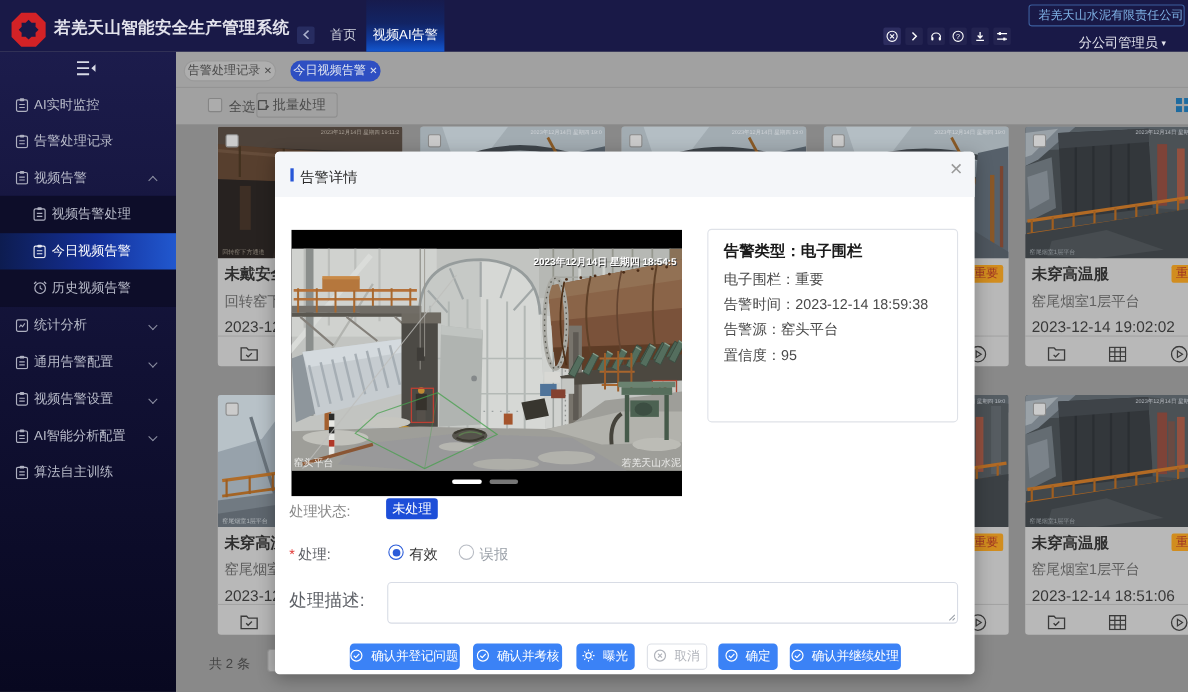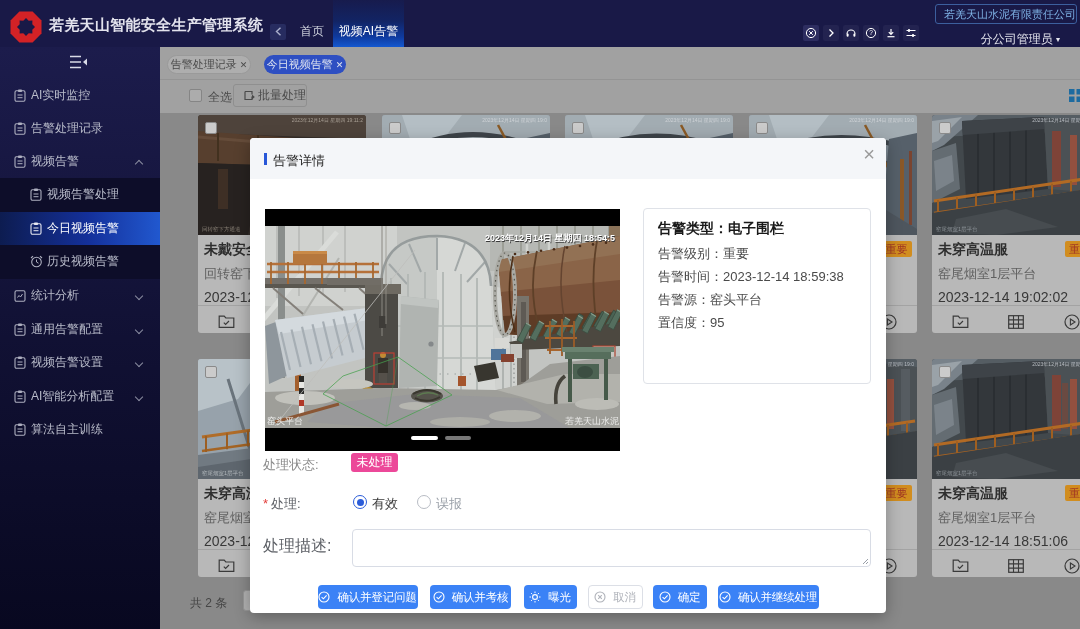--- a/index.html
+++ b/index.html
@@ -34,21 +34,21 @@
   #active-item { background:linear-gradient(90deg,#0d1c50 0%,#14309a 55%,#2158cf 100%); color:#fff; }
 
   
   #topstrip { position:absolute; left:160px; top:47px; width:920px; height:66px; background:#a1a1a1; z-index:1; }
   #pillrow-border { position:absolute; left:160px; top:79px; width:920px; height:1px; background:#949494; z-index:1; }
   .pill { position:absolute; top:55px; height:19px; border-radius:9.5px; font-size:11px; line-height:19px; z-index:2; white-space:nowrap; }
   #pill1 { left:167px; width:84px; background:#aeaeae; border:1px solid #9a9a9a; color:#4a4a4a; text-align:center; line-height:17px; }
   #pill2 { left:264px; width:82px; background:#2e4fc2; color:#dfe4f0; text-align:center; }
   #checkbox { position:absolute; left:189px; top:89px; width:13px; height:13px; border:1px solid #858585; border-radius:2px; background:#acacac; z-index:2; }
   #lbl-all { position:absolute; left:208px; top:89px; font-size:12px; color:#4a4a4a; z-index:2; }
-  #btn-batch { position:absolute; left:233px; top:84px; width:74px; height:23px; white-space:nowrap; border:1px solid #8f8f8f; border-radius:3px; font-size:12px; color:#4a4a4a; line-height:21px; text-align:right; z-index:2; }
+  #btn-batch { position:absolute; left:233px; top:84px; width:74px; height:23px; white-space:nowrap; border:1px solid #8f8f8f; border-radius:3px; font-size:12px; color:#4a4a4a; line-height:21px; text-align:left; z-index:2; }
   #gridicon { position:absolute; left:1069px; top:89px; width:13px; height:13px; z-index:2; }
   #total { position:absolute; left:190px; top:595px; font-size:12px; color:#454545; z-index:2; }
 
   
   .card { position:absolute; width:168px; height:218px; background:#b8b8b8; border-radius:3px; z-index:1; }
   .thumb { position:absolute; left:0; top:0; width:168px; height:120px; overflow:hidden; border-radius:3px 3px 0 0; }
   .cb { position:absolute; left:7px; top:7px; width:12px; height:12px; background:#cbcbcb; border:1px solid #8a8a8a; border-radius:2px; z-index:3; }
   .ctitle { position:absolute; left:6px; top:126px; font-size:14px; font-weight:bold; color:#2e2e2e; white-space:nowrap; }
   .ctag { position:absolute; right:5px; top:126px; width:30px; height:16px; background:#d18d1f; border-radius:2px; color:#a03524; font-size:11px; text-align:center; line-height:16px; }
   .cloc { position:absolute; left:6px; top:150px; font-size:13px; color:#5f5f5f; white-space:nowrap; }
@@ -63,21 +63,21 @@
   #mbar { position:absolute; left:14px; top:15px; width:3px; height:12px; background:#2857d8; }
   #mtitle { position:absolute; left:23px; top:14px; font-size:13px; color:#2a2a2a; }
   #mclose { position:absolute; right:11px; top:5px; font-size:20px; font-weight:400; color:#9a9a9a; }
   #video { position:absolute; left:15px; top:71px; width:355px; height:242px; background:#000; }
   #vphoto { position:absolute; left:0; top:17px; width:355px; height:202px; }
   .dash { position:absolute; height:4px; border-radius:2px; }
   #infobox { position:absolute; left:393px; top:70px; width:228px; height:176px; border:1px solid #dfe2e8; border-radius:4px; background:#fff; }
   .iline { position:absolute; left:14px; font-size:13px; color:#4a4a4a; }
   #ititle { top:11px; font-size:14px; font-weight:bold; color:#1a1a1a; }
   #lbl-status { position:absolute; left:13px; top:318px; font-size:13px; color:#8a8a8a; }
-  #badge { position:absolute; left:101px; top:315px; width:47px; height:19px; background:#ec4899; border-radius:3px; color:#fff; font-size:12px; text-align:center; line-height:19px; }
+  #badge { position:absolute; left:101px; top:315px; width:47px; height:19px; background:#1d4ed8; border-radius:3px; color:#fff; font-size:12px; text-align:center; line-height:19px; }
   #lbl-cl { position:absolute; left:13px; top:357px; font-size:13px; color:#5d6066; }
   #lbl-cl b { color:#e23c39; font-weight:normal; margin-right:3px; }
   .radio { position:absolute; top:357px; width:14px; height:14px; border-radius:50%; }
   #radio1 { left:103px; border:1.5px solid #2b5cd9; background:#fff; }
   #radio1::after { content:""; position:absolute; left:2.5px; top:2.5px; width:7px; height:7px; border-radius:50%; background:#2b5cd9; }
   #radio2 { left:167px; border:1px solid #b8bcc4; background:#fff; }
   #lbl-yx { position:absolute; left:122px; top:357px; font-size:13px; color:#3a3a3a; }
   #lbl-wb { position:absolute; left:186px; top:357px; font-size:13px; color:#9aa0a8; }
   #lbl-desc { position:absolute; left:13px; top:398px; font-size:16px; color:#5d6066; }
   #textarea { position:absolute; left:102px; top:391px; width:519px; height:38px; border:1px solid #d8dce5; border-radius:4px; background:#fff; }
@@ -952,21 +952,21 @@
         <text x="220.8" y="15.8" font-size="9" font-weight="bold" fill="#3a3a3a" font-family="Liberation Sans">2023年12月14日 星期四 18:54:5</text>
         <text x="220" y="15" font-size="9" font-weight="bold" fill="#fff" font-family="Liberation Sans">2023年12月14日 星期四 18:54:5</text>
         <text x="2" y="198" font-size="9" fill="#eaeae8" font-family="Liberation Sans">窑头平台</text>
         <text x="300" y="198" font-size="9" fill="#eaeae8" font-family="Liberation Sans">若羌天山水泥</text>
       </svg>
     <div class="dash" style="left:146px;width:27px;background:#fff;top:227px"></div>
     <div class="dash" style="left:180px;width:26px;background:#777;top:227px"></div>
   </div>
   <div id="infobox">
     <div class="iline" id="ititle">告警类型：电子围栏</div>
-    <div class="iline" style="top:36px">告警级别：重要</div>
+    <div class="iline" style="top:36px">电子围栏：重要</div>
     <div class="iline" style="top:59px">告警时间：2023-12-14 18:59:38</div>
     <div class="iline" style="top:82px">告警源：窑头平台</div>
     <div class="iline" style="top:105px">置信度：95</div>
   </div>
   <div id="lbl-status">处理状态:</div>
   <div id="badge">未处理</div>
   <div id="lbl-cl"><b>*</b>处理:</div>
   <div class="radio" id="radio1"></div>
   <div id="lbl-yx">有效</div>
   <div class="radio" id="radio2"></div>

